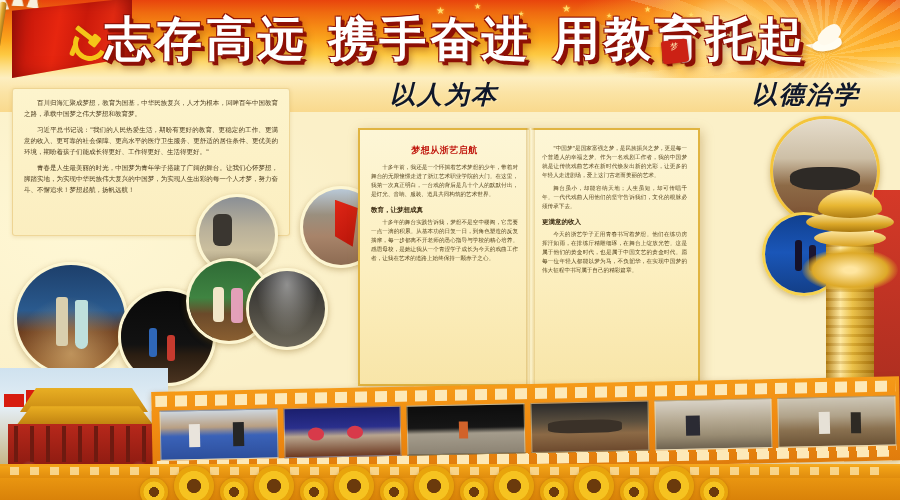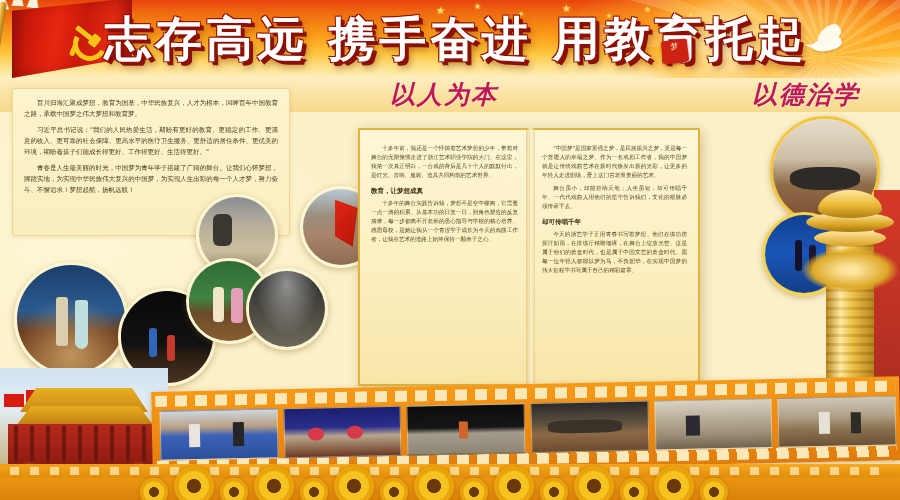--- a/index.html
+++ b/index.html
@@ -87,21 +87,21 @@
   }
   .dove{position:absolute;left:806px;top:28px;width:44px;height:30px;}
   .dove .body{position:absolute;left:6px;top:10px;width:30px;height:13px;border-radius:50% 40% 50% 60%;background:#fffdf2;box-shadow:0 1px 3px rgba(140,70,0,.35);transform:rotate(-12deg);}
   .dove .wing{position:absolute;left:10px;top:-1px;width:26px;height:16px;border-radius:60% 40% 50% 50%;background:#fffaec;transform:rotate(-34deg);}
   .dove .tail{position:absolute;left:-1px;top:14px;width:14px;height:8px;background:#fff8e6;clip-path:polygon(0 50%,100% 0,100% 100%);transform:rotate(8deg);}
 
   .subtitle{
     position:absolute;left:390px;top:78px;width:470px;height:32px;
     display:flex;align-items:center;justify-content:space-between;
     font-family:"DejaVu Serif","Liberation Serif",serif;
-    font-size:25px;font-weight:bold;font-style:italic;color:#be185d;
+    font-size:25px;font-weight:bold;font-style:italic;color:#0f172a;
     letter-spacing:2px;text-shadow:1px 1px 0 rgba(255,240,190,.7);
   }
   .sub-band{
     position:absolute;left:0;top:78px;width:900px;height:34px;
     background:linear-gradient(180deg,#fdeec0 0%,#fbe3a4 45%,#f9d98d 100%);
   }
 
   
   .left-panel{
     position:absolute;left:12px;top:88px;width:278px;height:148px;
@@ -340,28 +340,29 @@
     </div>
   <div class="circ c3">
       <div class="ph ph-opera"></div>
     </div>
   <div class="circ c4">
       <div class="ph ph-troupe"></div>
     </div>
 
   <div class="brochure">
     <div class="page left">
+      <h3 class="art-title">梦想从浙艺启航</h3>
       <p class="art-p">十多年前，我还是一个怀揣着艺术梦想的少年，带着对舞台的无限憧憬走进了浙江艺术职业学院的大门。在这里，我第一次真正明白，一台戏的背后是几十个人的默默付出，是灯光、音响、服装、道具共同构筑的艺术世界。</p>
       <h4 class="art-sub">教育，让梦想成真</h4>
       <p class="art-p">十多年的舞台实践告诉我，梦想不是空中楼阁，它需要一点一滴的积累。从基本功的日复一日，到角色塑造的反复揣摩，每一步都离不开老师的悉心指导与学校的精心培养。感恩母校，是她让我从一个青涩学子成长为今天的戏曲工作者，让我在艺术的道路上始终保持一颗赤子之心。</p>
     </div>
     <div class="page right">
       <p class="art-p">"中国梦"是国家富强之梦，是民族振兴之梦，更是每一个普通人的幸福之梦。作为一名戏剧工作者，我的中国梦就是让传统戏曲艺术在新时代焕发出新的光彩，让更多的年轻人走进剧场，爱上这门古老而美丽的艺术。</p>
       <p class="art-p">舞台虽小，却能容纳天地；人生虽短，却可传唱千年。一代代戏曲人用他们的坚守告诉我们，文化的根脉必须传承下去。</p>
-      <h4 class="art-sub">却可传唱千年</h4>
+      <h4 class="art-sub">更满意的收入</h4>
       <p class="art-p">今天的浙艺学子正用青春书写着梦想。他们在练功房挥汗如雨，在排练厅精雕细琢，在舞台上绽放光芒。这是属于他们的黄金时代，也是属于中国文艺的黄金时代。愿每一位年轻人都能以梦为马，不负韶华，在实现中国梦的伟大征程中书写属于自己的精彩篇章。</p>
     </div>
     <div class="fold"></div>
   </div>
 
   <div class="circ c7">
       <div class="ph ph-meeting"></div>
     </div>
   <div class="circ c8">
       <div class="ph ph-blue-dance"></div>

